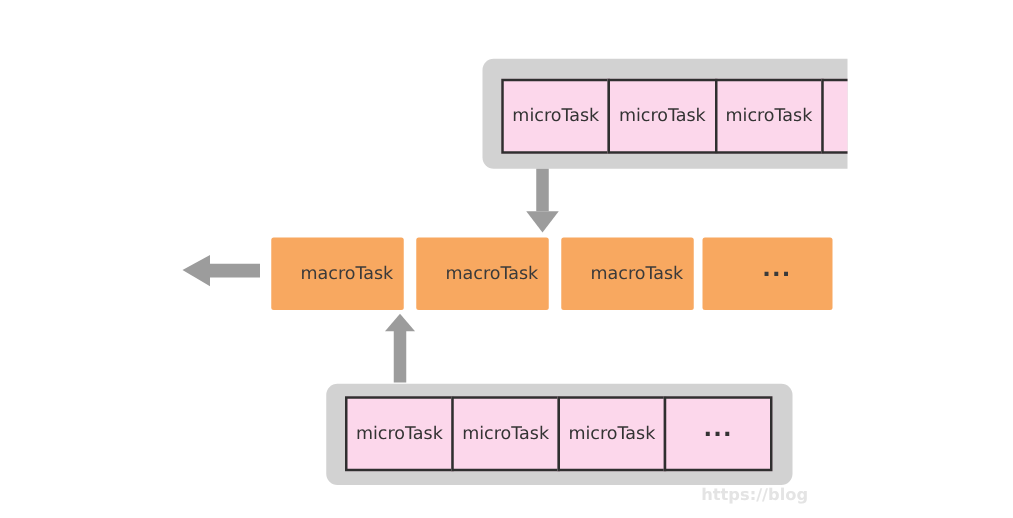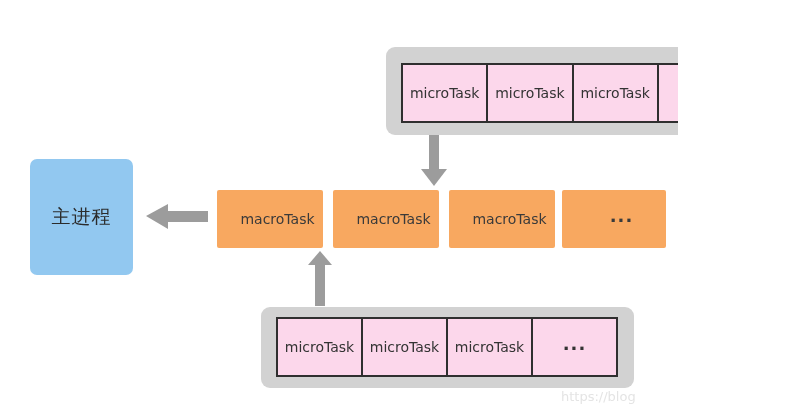--- a/index.html
+++ b/index.html
@@ -45,21 +45,21 @@
   .arrow-down-shaft{left:429px;top:135px;width:10px;height:34px;}
   .arrow-down-head{left:421px;top:169px;border-left:13px solid transparent;border-right:13px solid transparent;border-top:17px solid #9c9c9c;}
   
   .arrow-up-shaft{left:315px;top:264px;width:10px;height:42px;}
   .arrow-up-head{left:308px;top:251px;border-left:12px solid transparent;border-right:12px solid transparent;border-bottom:14px solid #9c9c9c;}
   
   .arrow-left-shaft{left:167px;top:211px;width:41px;height:11px;}
   .arrow-left-head{left:146px;top:204px;border-top:12px solid transparent;border-bottom:13px solid transparent;border-right:22px solid #9c9c9c;}
   
   .watermark-url{
-    position:absolute;left:561px;top:389px;font-size:13px;color:#e4e4e4;white-space:nowrap;
+    position:absolute;left:561px;top:389px;font-size:13px;color:#e4e4e4;white-space:nowrap;font-weight:bold;
   }
   .watermark-credit{
     position:absolute;left:639px;top:383px;font-size:18px;color:#c8c8c8;white-space:nowrap;
   }
 </style>
 </head>
 <body>
 
 <div class="canvas">
 
@@ -76,23 +76,20 @@
       </div>
       <div class="micro-cell">
         <span class="dots">...</span>
       </div>
     </div>
   </div>
 
   <div class="arrow-part arrow-down-shaft"></div>
   <div class="tri arrow-down-head"></div>
 
-  <div class="main-box">
-    <span>主进程</span>
-  </div>
 
   <div class="arrow-part arrow-left-shaft"></div>
   <div class="tri arrow-left-head"></div>
 
   <div class="macro-box macro-1">
     <span>macroTask</span>
   </div>
   <div class="macro-box macro-2">
     <span>macroTask</span>
   </div>

